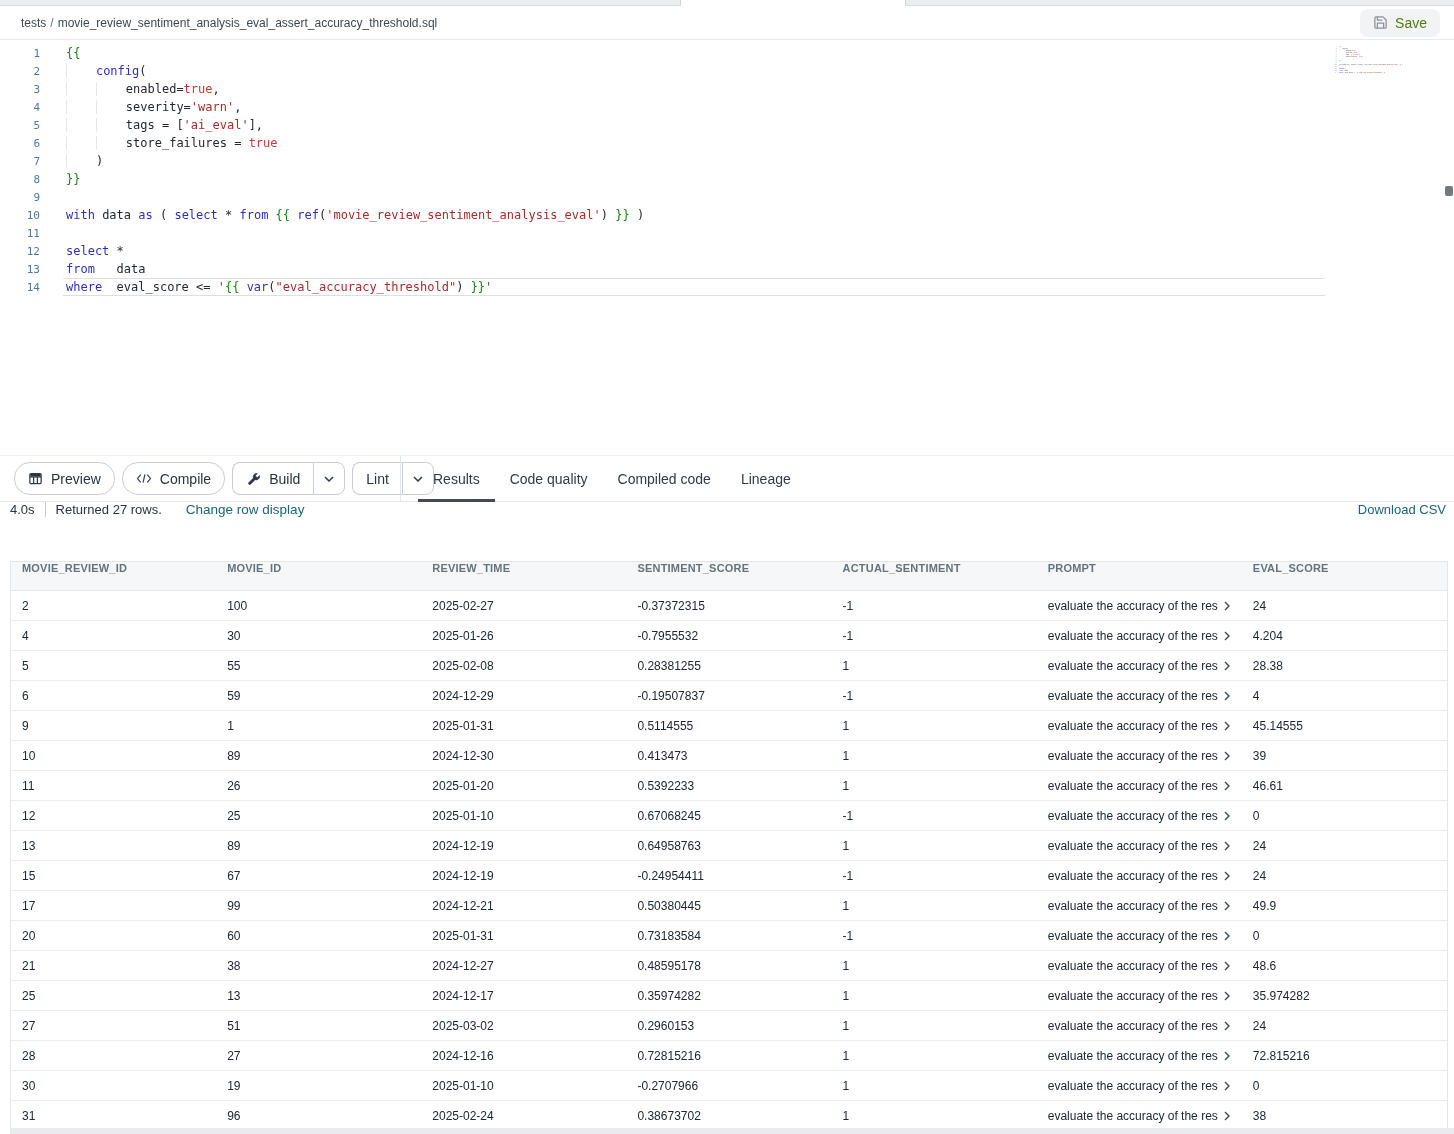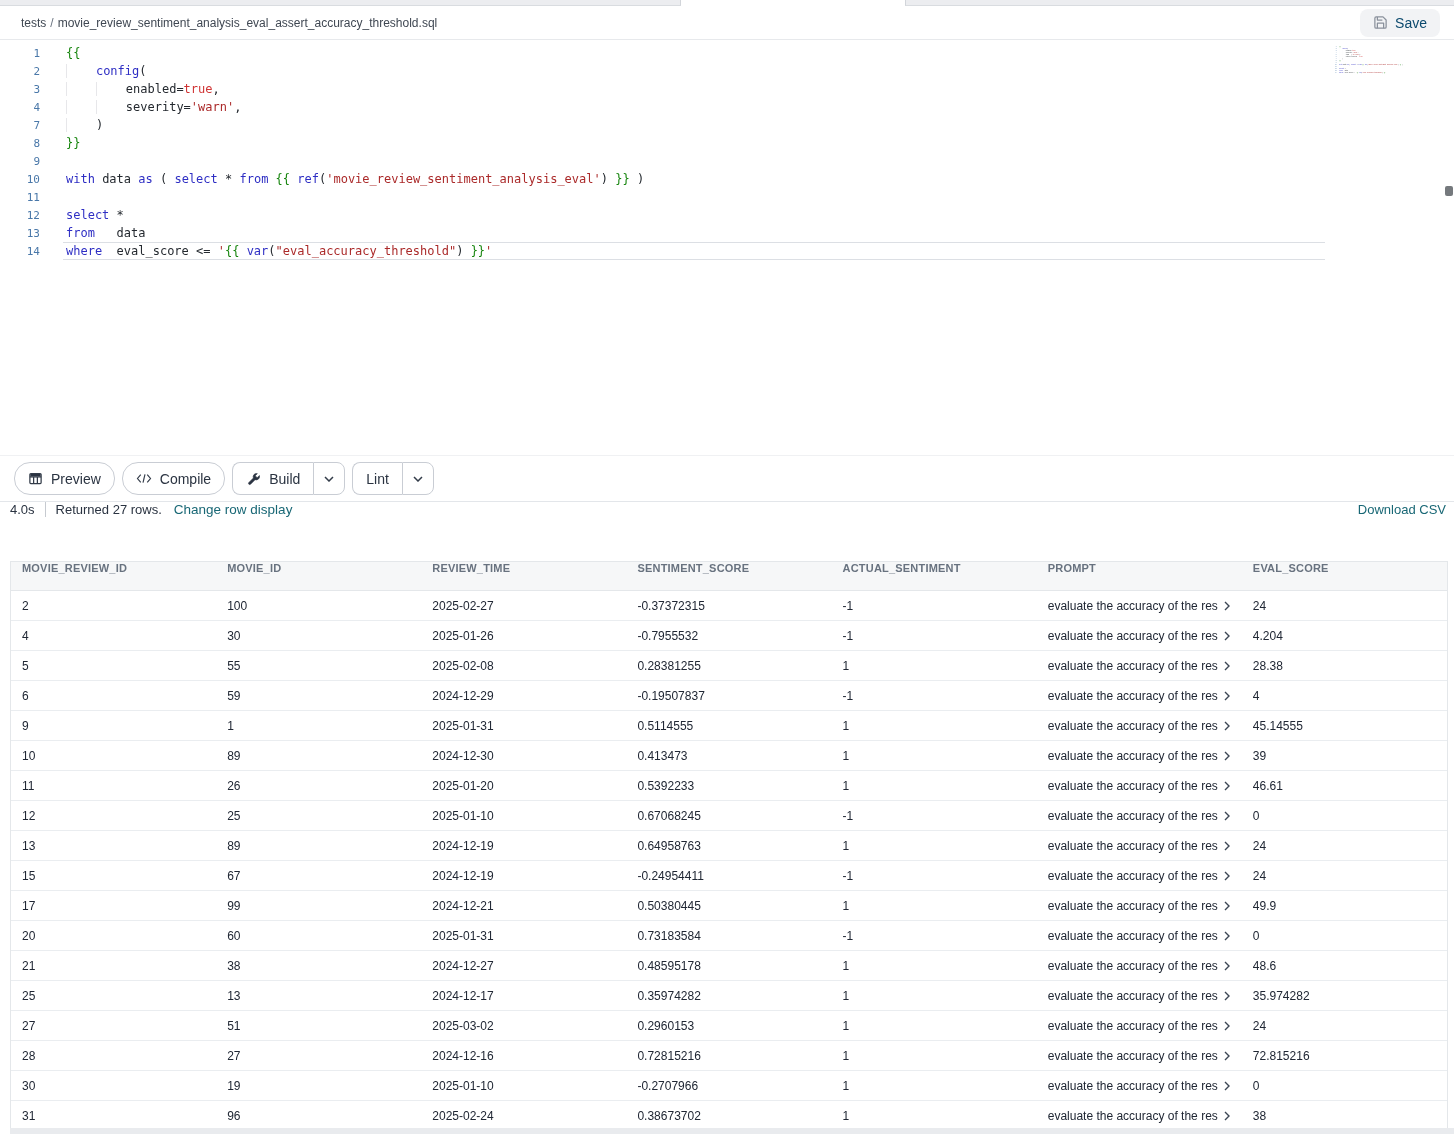--- a/index.html
+++ b/index.html
@@ -10,21 +10,21 @@
   .top-strip{position:relative;height:6px;background:#fff}
   .ts-seg{position:absolute;top:0;height:6px;background:#eceDf0;border-bottom:1px solid #d9dce0}
   .ts-seg.l{left:0;width:681px;border-right:1px solid #d2d5da}
   .ts-seg.r{left:905px;right:0;border-left:1px solid #d2d5da}
 
   
   .hdr{height:34px;display:flex;align-items:center;padding:0 14px 0 21px;border-bottom:1px solid #e7e9ec;background:#fff}
   .crumb{font-size:12px;color:#3f4752}
   .crumb .sep{margin:0 4px;color:#6b7480}
   .save-btn{margin-left:auto;display:inline-flex;align-items:center;gap:7px;height:28px;padding:0 13px;
-    background:#f2f3f5;border:none;border-radius:8px;font-size:14px;color:#0c4a6e;font-family:inherit;cursor:pointer}
+    background:#f2f3f5;border:none;border-radius:8px;font-size:14px;color:#4d7c0f;font-family:inherit;cursor:pointer}
   .save-btn svg{stroke:#8a919c}
 
   
   .editor{position:relative;height:415px;background:#fff;overflow:hidden;padding-top:4px}
   .cl{height:18px;line-height:18px;white-space:pre;font-family:"DejaVu Sans Mono",monospace;font-size:12px;color:#24292f}
   .ln{display:inline-block;width:40px;text-align:right;color:#4a78a9;font-size:11px;margin-right:26px;user-select:none}
   .tk-kw{color:#2e2ec4}
   .tk-st{color:#ab2a2a}
   .tk-at{color:#d03434}
   .tk-br{color:#15840c}
@@ -49,21 +49,21 @@
   .btn-group .btn.main{border-radius:8px 0 0 8px;border-right:none}
   .btn-group .btn.caret{border-radius:0 8px 8px 0;border-left:1px solid #c9cdd4;padding:0 10px}
   .tabs{display:flex;align-items:stretch;border-left:1px solid #e3e6ea;padding-left:17px}
   .tab{display:flex;align-items:center;padding:0 15px;font-size:14px;color:#313a46;position:relative;cursor:pointer}
   .tab-active::after{content:'';position:absolute;left:0;right:0;bottom:-1px;height:3px;background:#434b59}
 
   
   .statusbar{height:55px;display:flex;align-items:flex-start;padding:0 8px 0 10px;font-size:13px;color:#2a3341;background:#fff}
   .vdiv{width:0;height:15px;border-left:1px solid #c6cad0;margin:0 10px}
   .link{color:#186775;cursor:pointer;font-size:13px}
-  .link.change{margin-left:12px;font-size:13.5px}
+  .link.change{margin-left:24px;font-size:13.5px}
   .spacer{flex:1}
 
   
   .table-wrap{margin:4px 10px 0 10px;margin-right:6px;border:1px solid #e4e7ea;border-bottom:none;height:573px;overflow:hidden;background:#fff}
   .thead{display:flex;align-items:flex-start;height:29px;background:#f6f7f8;border-bottom:1px solid #e4e7ea}
   .th{flex:1;padding:0 11px;font-size:11px;font-weight:700;color:#68727f;letter-spacing:.2px;white-space:nowrap;overflow:hidden}
   .tr{display:flex;align-items:center;height:30px;border-bottom:1px solid #eaedf0}
   .td{flex:1;padding:0 11px;font-size:12px;color:#202734;white-space:nowrap;overflow:hidden}
   .td.prompt{display:flex;align-items:center;gap:5px}
   .td.prompt .pv{overflow:hidden;white-space:nowrap}
@@ -94,20 +94,22 @@
     <span>Save</span>
   </button>
 </div>
 
 <div class="editor">
   <div id="code-lines">
       <div class="cl"><span class="ln">1</span><span class="ct"><span class="tk-br">{{</span></span></div>
       <div class="cl"><span class="ln">2</span><span class="ct"><span class="tk-g">    </span><span class="tk-kw">config</span><span class="tk-pl">(</span></span></div>
       <div class="cl"><span class="ln">3</span><span class="ct"><span class="tk-g">    </span><span class="tk-g">    </span><span class="tk-pl">enabled=</span><span class="tk-at">true</span><span class="tk-pl">,</span></span></div>
       <div class="cl"><span class="ln">4</span><span class="ct"><span class="tk-g">    </span><span class="tk-g">    </span><span class="tk-pl">severity=</span><span class="tk-st">'warn'</span><span class="tk-pl">,</span></span></div>
+      <div class="cl"><span class="ln">5</span><span class="ct"><span class="tk-g">    </span><span class="tk-g">    </span><span class="tk-pl">tags = [</span><span class="tk-st">'ai_eval'</span><span class="tk-pl">],</span></span></div>
+      <div class="cl"><span class="ln">6</span><span class="ct"><span class="tk-g">    </span><span class="tk-g">    </span><span class="tk-pl">store_failures = </span><span class="tk-at">true</span></span></div>
       <div class="cl"><span class="ln">7</span><span class="ct"><span class="tk-g">    </span><span class="tk-pl">)</span></span></div>
       <div class="cl"><span class="ln">8</span><span class="ct"><span class="tk-br">}}</span></span></div>
       <div class="cl"><span class="ln">9</span><span class="ct"></span></div>
       <div class="cl"><span class="ln">10</span><span class="ct"><span class="tk-kw">with</span><span class="tk-pl"> data </span><span class="tk-kw">as</span><span class="tk-pl"> ( </span><span class="tk-kw">select</span><span class="tk-pl"> * </span><span class="tk-kw">from</span><span class="tk-pl"> </span><span class="tk-br">{{</span><span class="tk-pl"> </span><span class="tk-kw">ref</span><span class="tk-pl">(</span><span class="tk-st">'movie_review_sentiment_analysis_eval'</span><span class="tk-pl">) </span><span class="tk-br">}}</span><span class="tk-pl"> )</span></span></div>
       <div class="cl"><span class="ln">11</span><span class="ct"></span></div>
       <div class="cl"><span class="ln">12</span><span class="ct"><span class="tk-kw">select</span><span class="tk-pl"> *</span></span></div>
       <div class="cl"><span class="ln">13</span><span class="ct"><span class="tk-kw">from</span><span class="tk-pl">   data</span></span></div>
       <div class="cl cl-active"><span class="ln">14</span><span class="ct"><span class="tk-kw">where</span><span class="tk-pl">  eval_score &lt;= </span><span class="tk-st">'</span><span class="tk-br">{{</span><span class="tk-pl"> </span><span class="tk-kw">var</span><span class="tk-pl">(</span><span class="tk-st">"eval_accuracy_threshold"</span><span class="tk-pl">) </span><span class="tk-br">}}</span><span class="tk-st">'</span></span></div>
     </div>
   <div class="minimap">
@@ -180,20 +182,26 @@
       </button>
       <button class="btn caret">
         <span style="display:inline-flex">
           <svg width="10" height="6" viewBox="0 0 10 6" fill="none" stroke-width="1.5">
               <polyline points="1,1 5,5 9,1"></polyline>
             </svg>
         </span>
       </button>
     </span>
   </div>
+  <div class="tabs" id="tabs">
+      <div class="tab tab-active">Results</div>
+      <div class="tab">Code quality</div>
+      <div class="tab">Compiled code</div>
+      <div class="tab">Lineage</div>
+    </div>
 </div>
 
 <div class="statusbar">
   <span>4.0s</span>
   <span class="vdiv"></span>
   <span>Returned 27 rows.</span>
   <span class="link change">Change row display</span>
   <span class="spacer"></span>
   <span class="link">Download CSV</span>
 </div>

